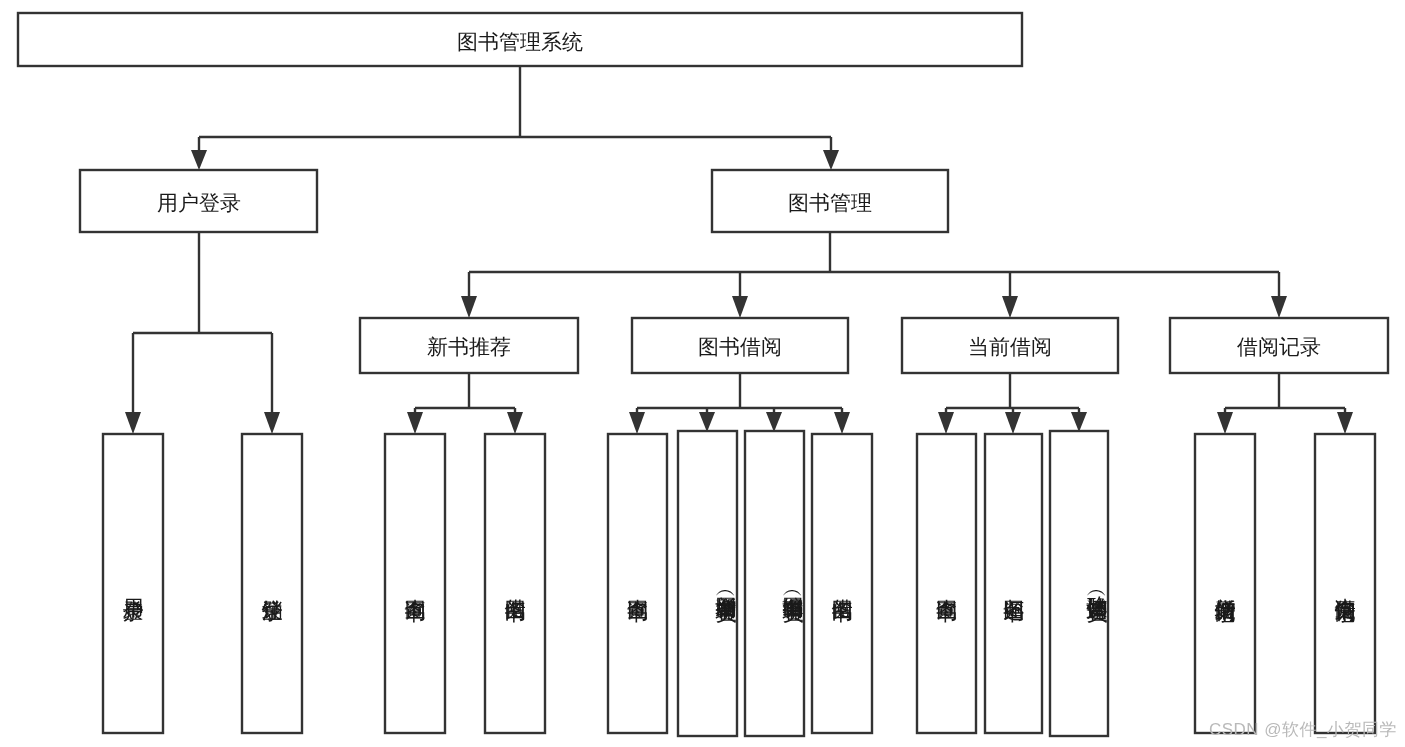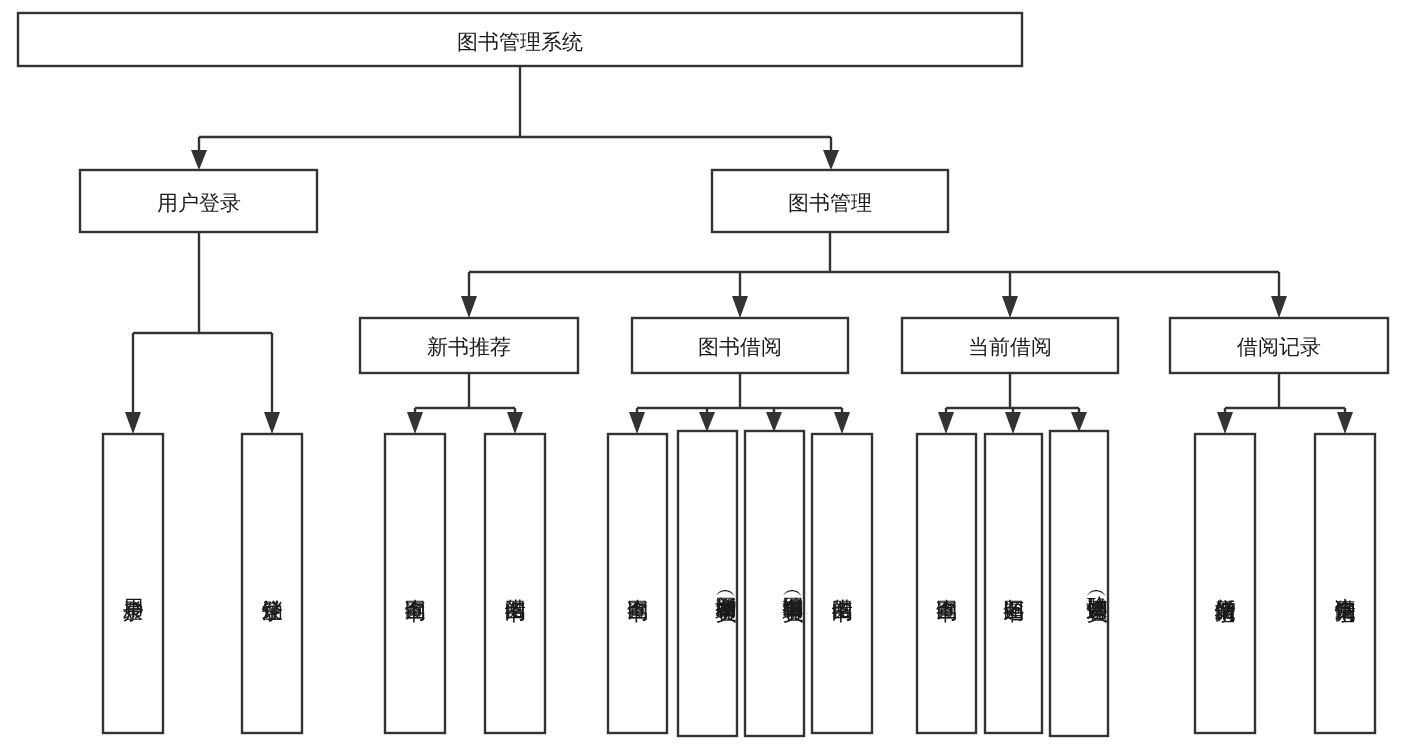--- a/index.html
+++ b/index.html
@@ -227,14 +227,15 @@
   <div class="leaf-label" style="left:608px;  top:434px; width:59px; height:299px;">查询图书</div>
   <div class="leaf-label" style="left:678px;  top:431px; width:59px; height:305px; align-items:flex-start;">新增图书（管理员）</div>
   <div class="leaf-label" style="left:745px;  top:431px; width:59px; height:305px; align-items:flex-start;">编辑图书（管理员）</div>
   <div class="leaf-label" style="left:812px;  top:434px; width:60px; height:299px;">借阅图书</div>
   <div class="leaf-label" style="left:917px;  top:434px; width:59px; height:299px;">查询图书</div>
   <div class="leaf-label" style="left:985px;  top:434px; width:57px; height:299px;">归还图书</div>
   <div class="leaf-label" style="left:1050px; top:431px; width:58px; height:305px; align-items:flex-start;">确认归还（管理员）</div>
   <div class="leaf-label" style="left:1195px; top:434px; width:60px; height:299px;">新增借阅记录</div>
   <div class="leaf-label" style="left:1315px; top:434px; width:60px; height:299px;">查询借阅记录</div>
 
+  <div class="watermark">CSDN @软件_小贺同学</div>
 
 </div>
 
 </body></html>

